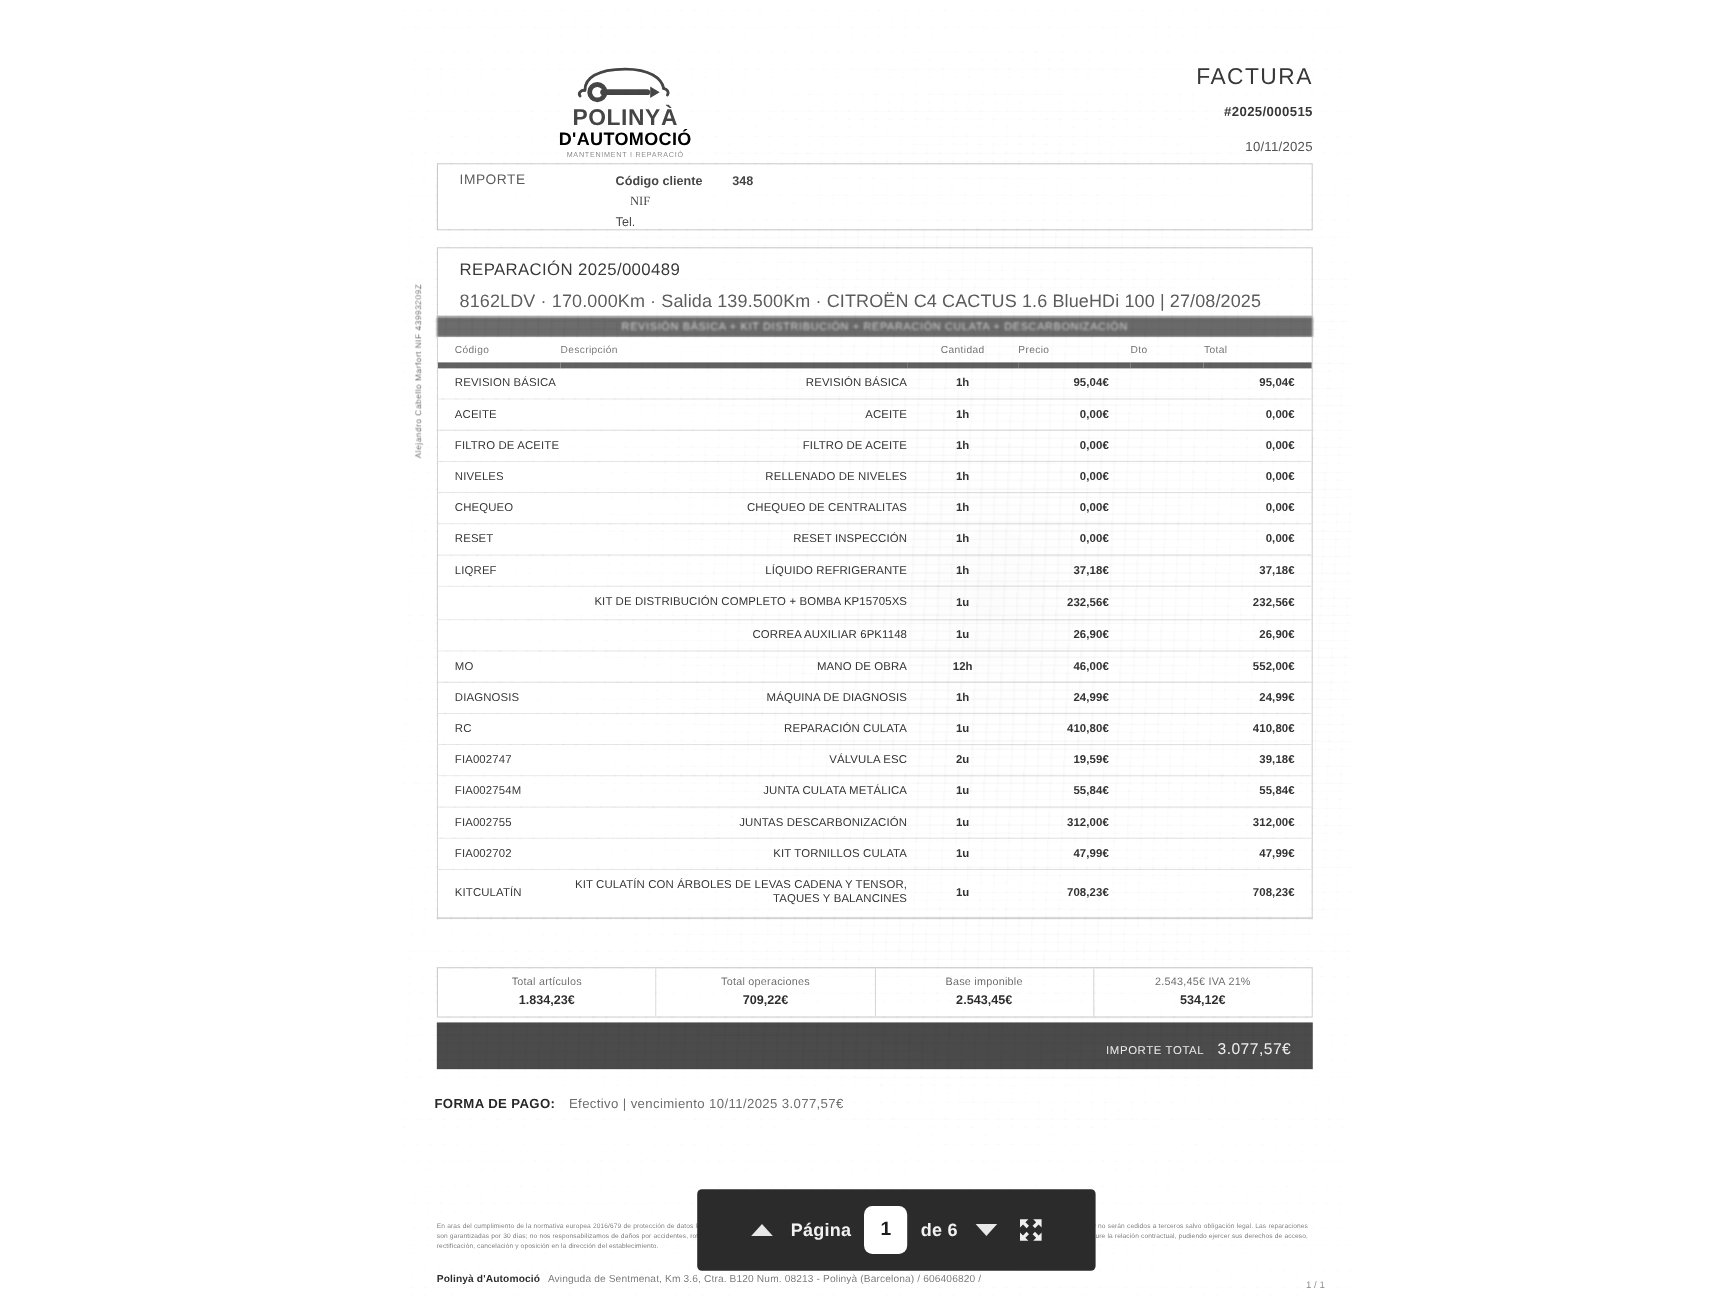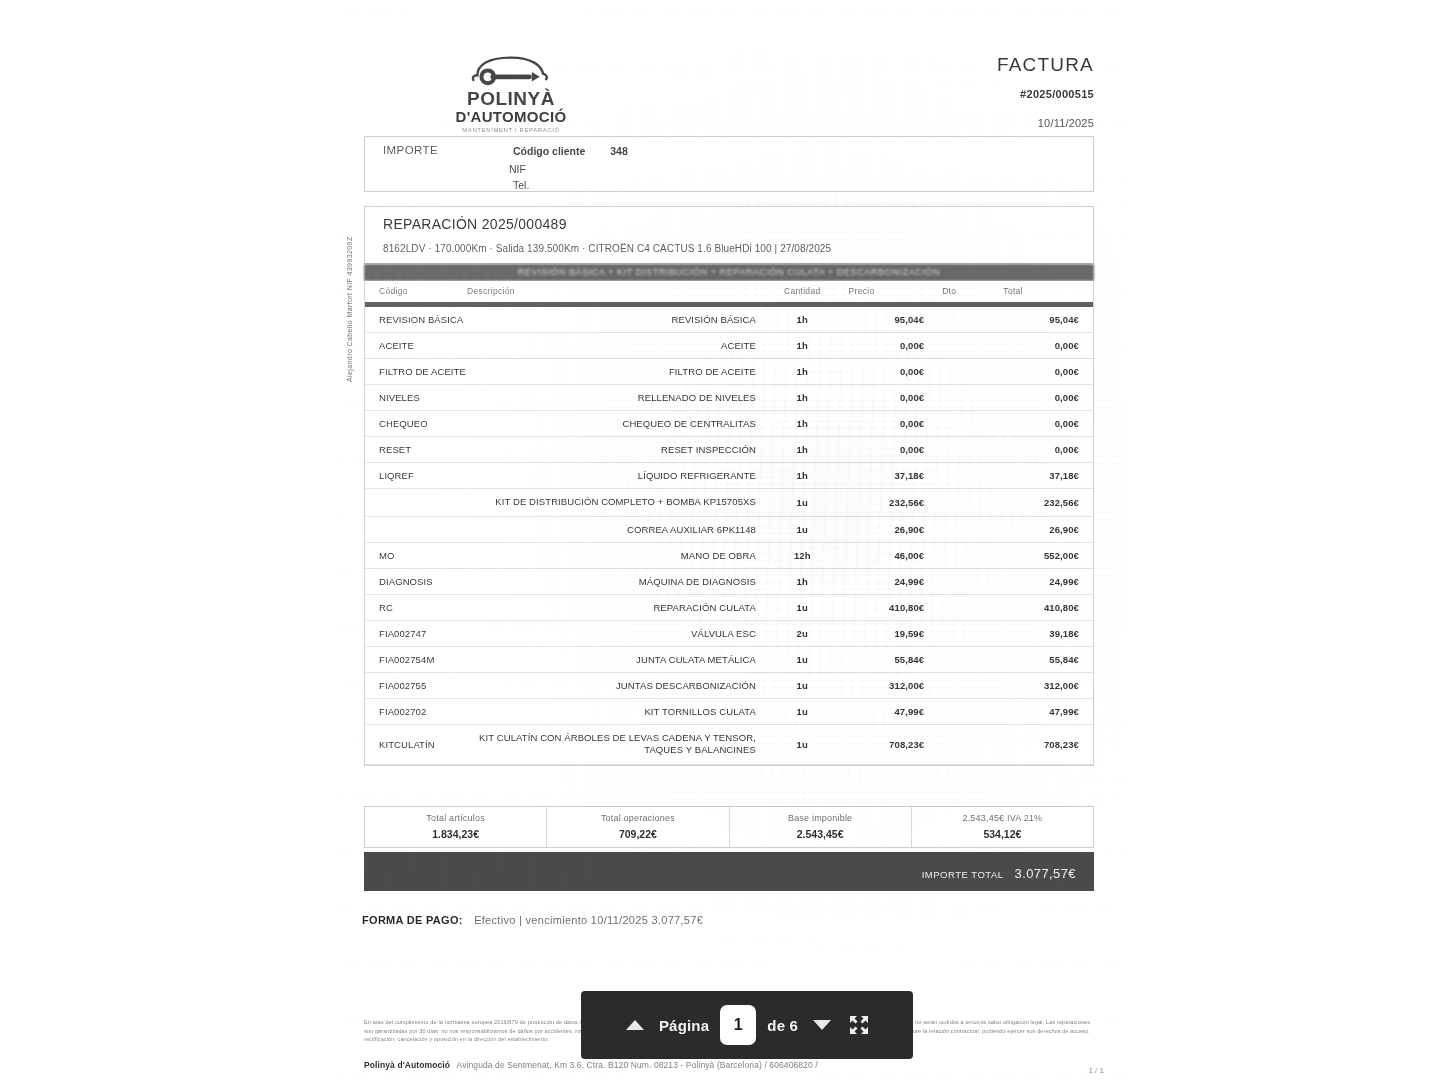--- a/index.html
+++ b/index.html
@@ -32,32 +32,32 @@
       repeating-linear-gradient(0deg, rgba(0,0,0,0.035) 0px, rgba(0,0,0,0.0) 2px, rgba(0,0,0,0.0) 7px),
       repeating-linear-gradient(92deg, rgba(0,0,0,0.028) 0px, rgba(0,0,0,0) 3px, rgba(0,0,0,0) 11px),
       radial-gradient(ellipse at 62% 46%, rgba(0,0,0,0.05) 0%, rgba(0,0,0,0) 58%);
     mix-blend-mode: multiply;
     opacity: .85;
   }
 
   
   .hdr { position: absolute; left: 0; top: 40px; width: 790px; height: 100px; }
   .logo-wrap {
-    position: absolute; left: 80px; top: 8px;
+    position: absolute; left: 90px; top: 8px;
     width: 190px; text-align: center;
     color: #3b3b3b;
   }
   .logo-mark { width: 96px; height: 40px; margin: 0 auto 1px; display: block; }
   .logo-name {
     font-size: 19px; font-weight: bold; letter-spacing: .5px;
     line-height: 19px; color: #4a4a4a;
   }
   .logo-sub {
     font-size: 15px; font-weight: bold; letter-spacing: .3px;
-    line-height: 17px; color: #6d28d9;
+    line-height: 17px; color: #000000;
   }
   .logo-tag {
     font-size: 6px; letter-spacing: .6px; color: #8a8a8a;
     margin-top: 2px; filter: blur(0.5px);
   }
   .inv-block {
     position: absolute; right: 32px; top: 14px;
     text-align: right; color: #3d3d3d;
   }
   .inv-title { font-size: 19px; letter-spacing: 1.2px; font-weight: normal; }
@@ -72,32 +72,32 @@
   }
   #client-card { left: 28px; top: 136px; width: 730px; height: 56px; }
   #client-card .lbl {
     position: absolute; left: 18px; top: 7px;
     font-size: 11.5px; color: #5e5e5e; letter-spacing: .4px;
   }
   .kv { position: absolute; font-size: 10.5px; color: #4a4a4a; }
   .kv .k { font-weight: bold; }
   #kv-codigo { left: 148px; top: 8px; font-weight: bold; }
   #kv-codigo .v { font-weight: bold; margin-left: 22px; }
-  #kv-nif { left: 144px; top: 26px; }
+  #kv-nif { left: 160px; top: 26px; font-family: Liberation Serif, serif; }
   #kv-tel { left: 148px; top: 42px; }
 
   
   #repair-card { left: 28px; top: 206px; width: 730px; height: 58px; }
   #rep-title {
     position: absolute; left: 18px; top: 9px;
     font-size: 14px; color: #3f3f3f; letter-spacing: .3px;
   }
   #rep-vehicle {
     position: absolute; left: 18px; top: 36px;
-    font-size: 10px; color: #616161; letter-spacing: .1px;
+    font-size: 15px; color: #616161; letter-spacing: .1px;
     filter: blur(0.45px);
   }
 
   
   #banner {
     position: absolute; left: 28px; top: 264px; width: 730px; height: 17px;
     background: #6d6d6d;
     color: #cfcfcf;
     font-size: 9px;
     letter-spacing: .6px;

